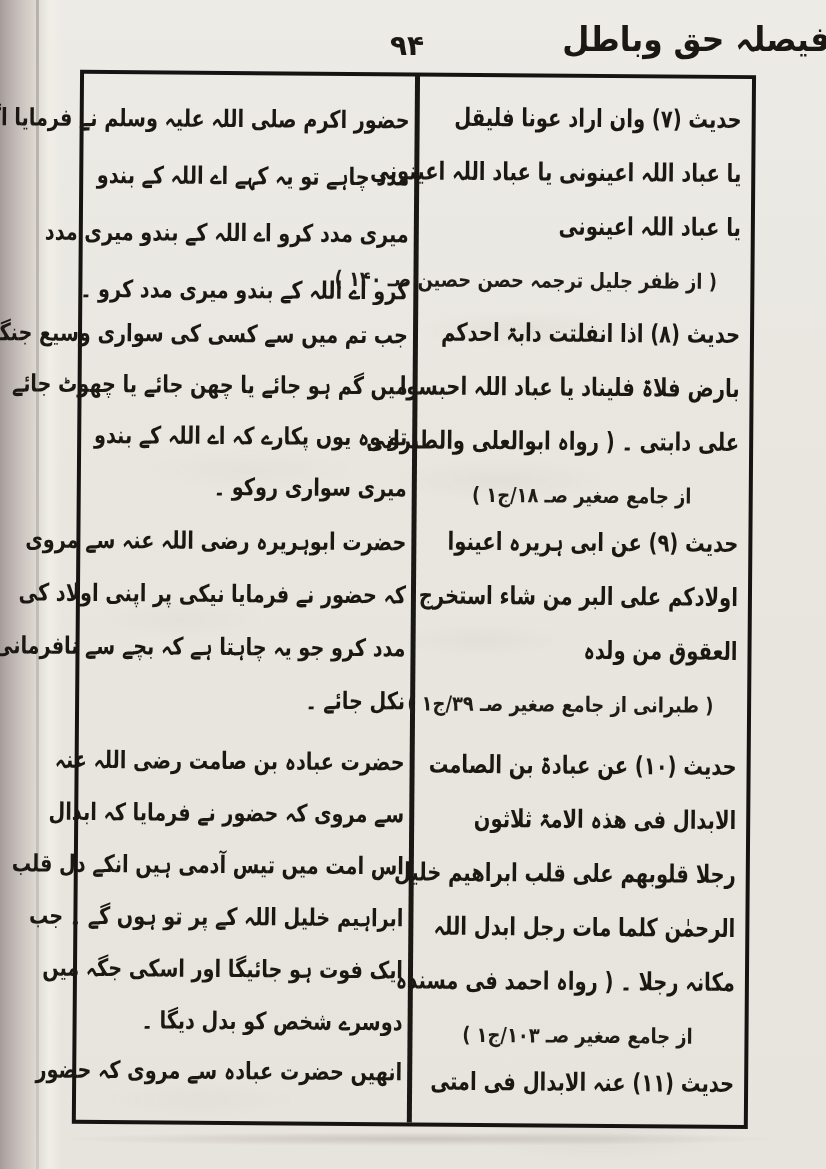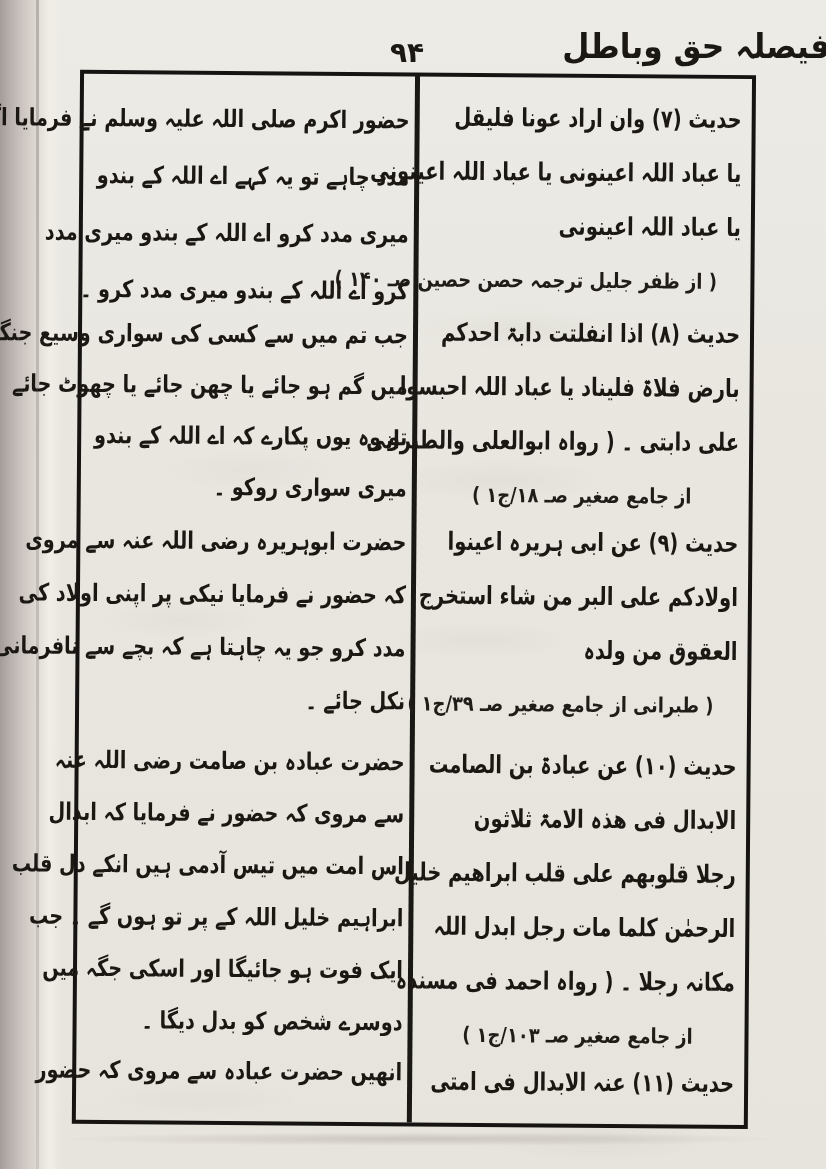--- a/index.html
+++ b/index.html
@@ -28,21 +28,21 @@
       radial-gradient(120px 26px at 180px 620px, rgba(140,150,135,.10), rgba(140,150,135,0) 70%),
       radial-gradient(150px 30px at 250px 470px, rgba(140,150,135,.09), rgba(140,150,135,0) 70%),
       radial-gradient(170px 32px at 600px 1140px, rgba(130,140,125,.12), rgba(130,140,125,0) 70%),
       radial-gradient(140px 26px at 200px 1100px, rgba(130,140,125,.08), rgba(130,140,125,0) 70%);
   }
   
   .curl{
     position:absolute;left:55px;top:1132px;width:730px;height:14px;border-radius:50%;
     background:radial-gradient(closest-side,rgba(150,140,134,.35),rgba(150,140,134,0));
   }
-  .header{position:absolute;top:12px;left:0;width:100%;height:66px;}
+  .header{position:absolute;top:5px;left:0;width:100%;height:66px;}
   .page-number{
     position:absolute;top:24px;left:390px;
     font-size:28px;font-weight:bold;letter-spacing:1px;
   }
   .book-title{
     position:absolute;top:14px;right:-4px;
     font-size:34px;font-weight:bold;white-space:nowrap;
     transform:scaleX(.92);transform-origin:100% 50%;
   }
   

